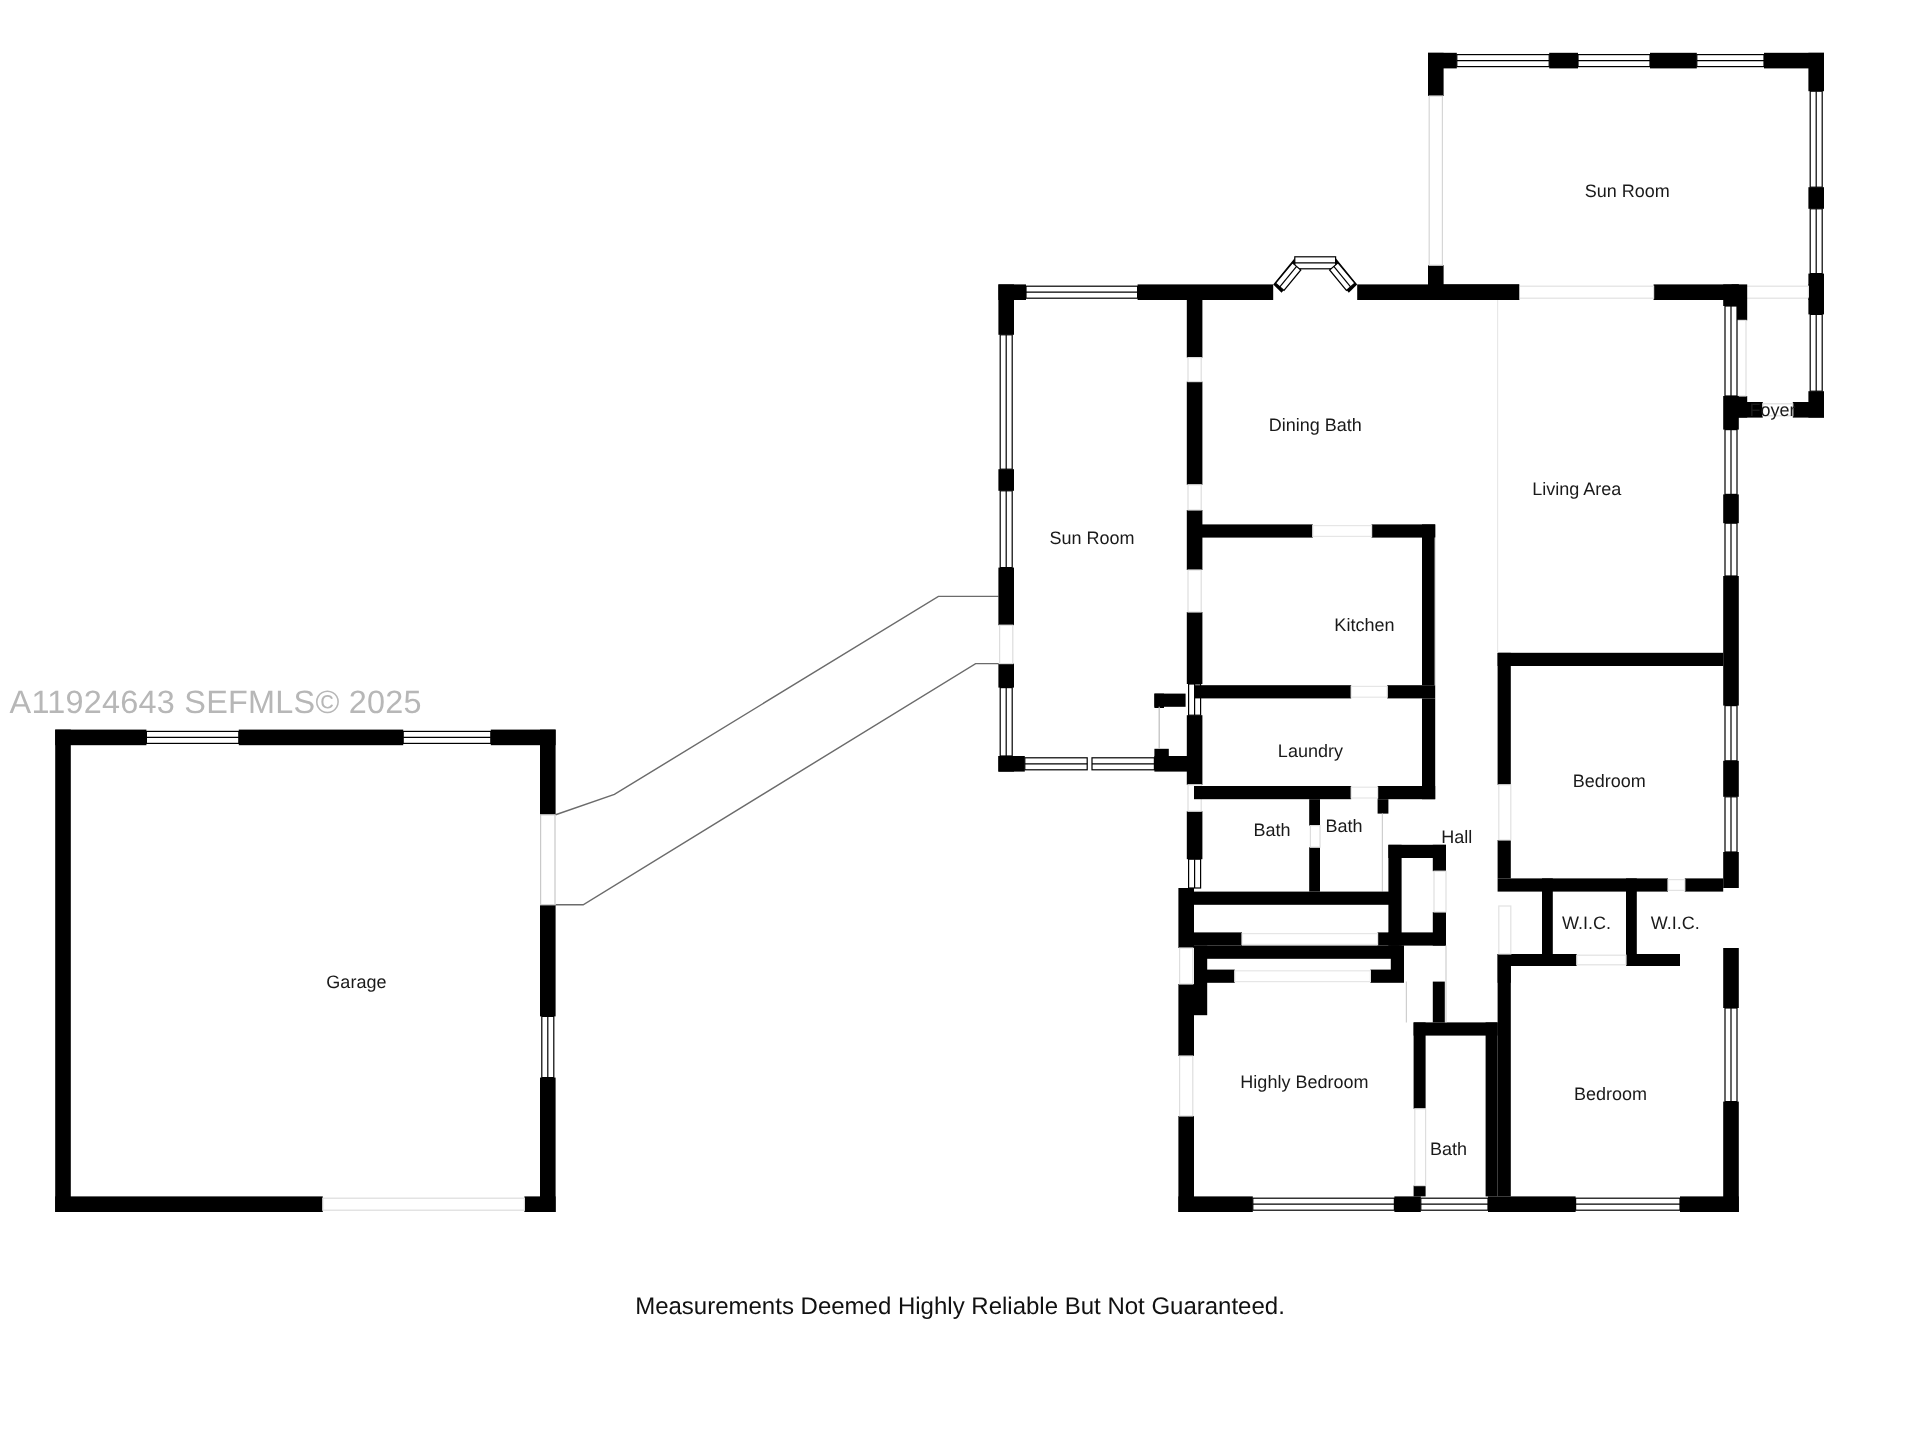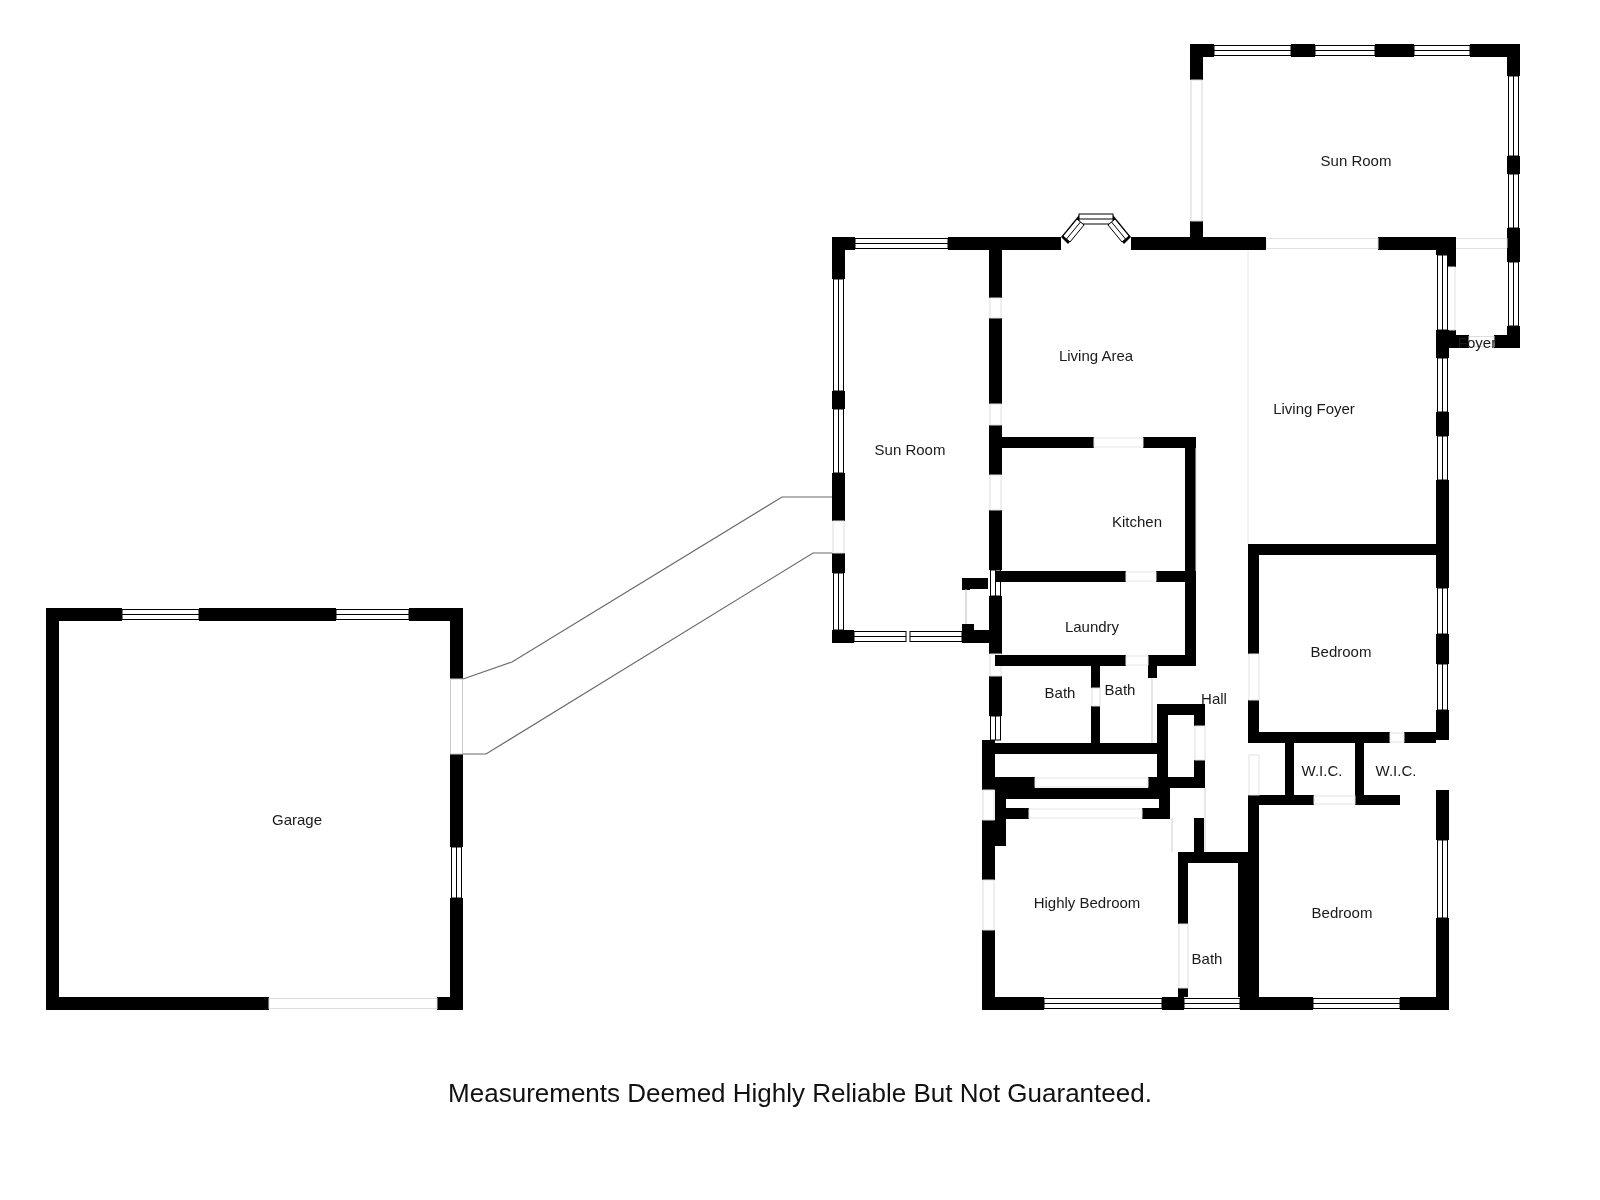--- a/index.html
+++ b/index.html
@@ -37,21 +37,21 @@
     letter-spacing: 0.2px;
     white-space: nowrap;
     user-select: none;
   }
   .caption {
     position: absolute;
     left: 0;
     top: 1078px;
     width: 1600px;
     text-align: center;
-    font-size: 26px;
+    font-size: 20px;
     color: #111111;
     font-family: "Liberation Sans", sans-serif;
   }
   .room-label {
     position: absolute;
     font-size: 15px;
     color: #1a1a1a;
     font-family: "Liberation Sans", sans-serif;
     white-space: nowrap;
     transform: translate(-50%, -50%);
@@ -392,32 +392,33 @@
       <g stroke="#e8e8e8" stroke-width="1" fill="none">
         <line x1="1196" y1="448" x2="1196" y2="571"></line>
         <line x1="1248" y1="250" x2="1248" y2="544"></line>
       </g>
     </g>
 
   </svg>
 
   <div class="room-label" style="left:1356px; top:160px;">Sun Room</div>
   <div class="room-label" style="left:1477px; top:306px;margin-top:36px;">Foyer</div>
-  <div class="room-label" style="left:1096px; top:355px;">Living Area</div>
-  <div class="room-label" style="left:1314px; top:408px;">Living Foyer</div>
+  <div class="room-label" style="left:1096px; top:355px;">Dining Bath</div>
+  <div class="room-label" style="left:1314px; top:408px;">Living Area</div>
   <div class="room-label" style="left:910px; top:449px;">Sun Room</div>
   <div class="room-label" style="left:1093px; top:521px;margin-left:44px;">Kitchen</div>
   <div class="room-label" style="left:1092px; top:626px;text-align:right;">Laundry</div>
   <div class="room-label" style="left:1341px; top:651px;">Bedroom</div>
   <div class="room-label" style="left:1060px; top:692px;">Bath</div>
   <div class="room-label" style="left:1120px; top:689px;">Bath</div>
   <div class="room-label" style="left:1214px; top:698px;">Hall</div>
   <div class="room-label" style="left:1322px; top:770px;">W.I.C.</div>
   <div class="room-label" style="left:1396px; top:770px;">W.I.C.</div>
   <div class="room-label" style="left:253px; top:819px;margin-left:44px;">Garage</div>
   <div class="room-label" style="left:1087px; top:902px;">Highly Bedroom</div>
   <div class="room-label" style="left:1342px; top:912px;">Bedroom</div>
   <div class="room-label" style="left:1207px; top:958px;">Bath</div>
 
+  <div class="watermark">A11924643  SEFMLS© 2025</div>
 
   <div class="caption">Measurements Deemed Highly Reliable But Not Guaranteed.</div>
 
 </div>
 
 </body></html>

